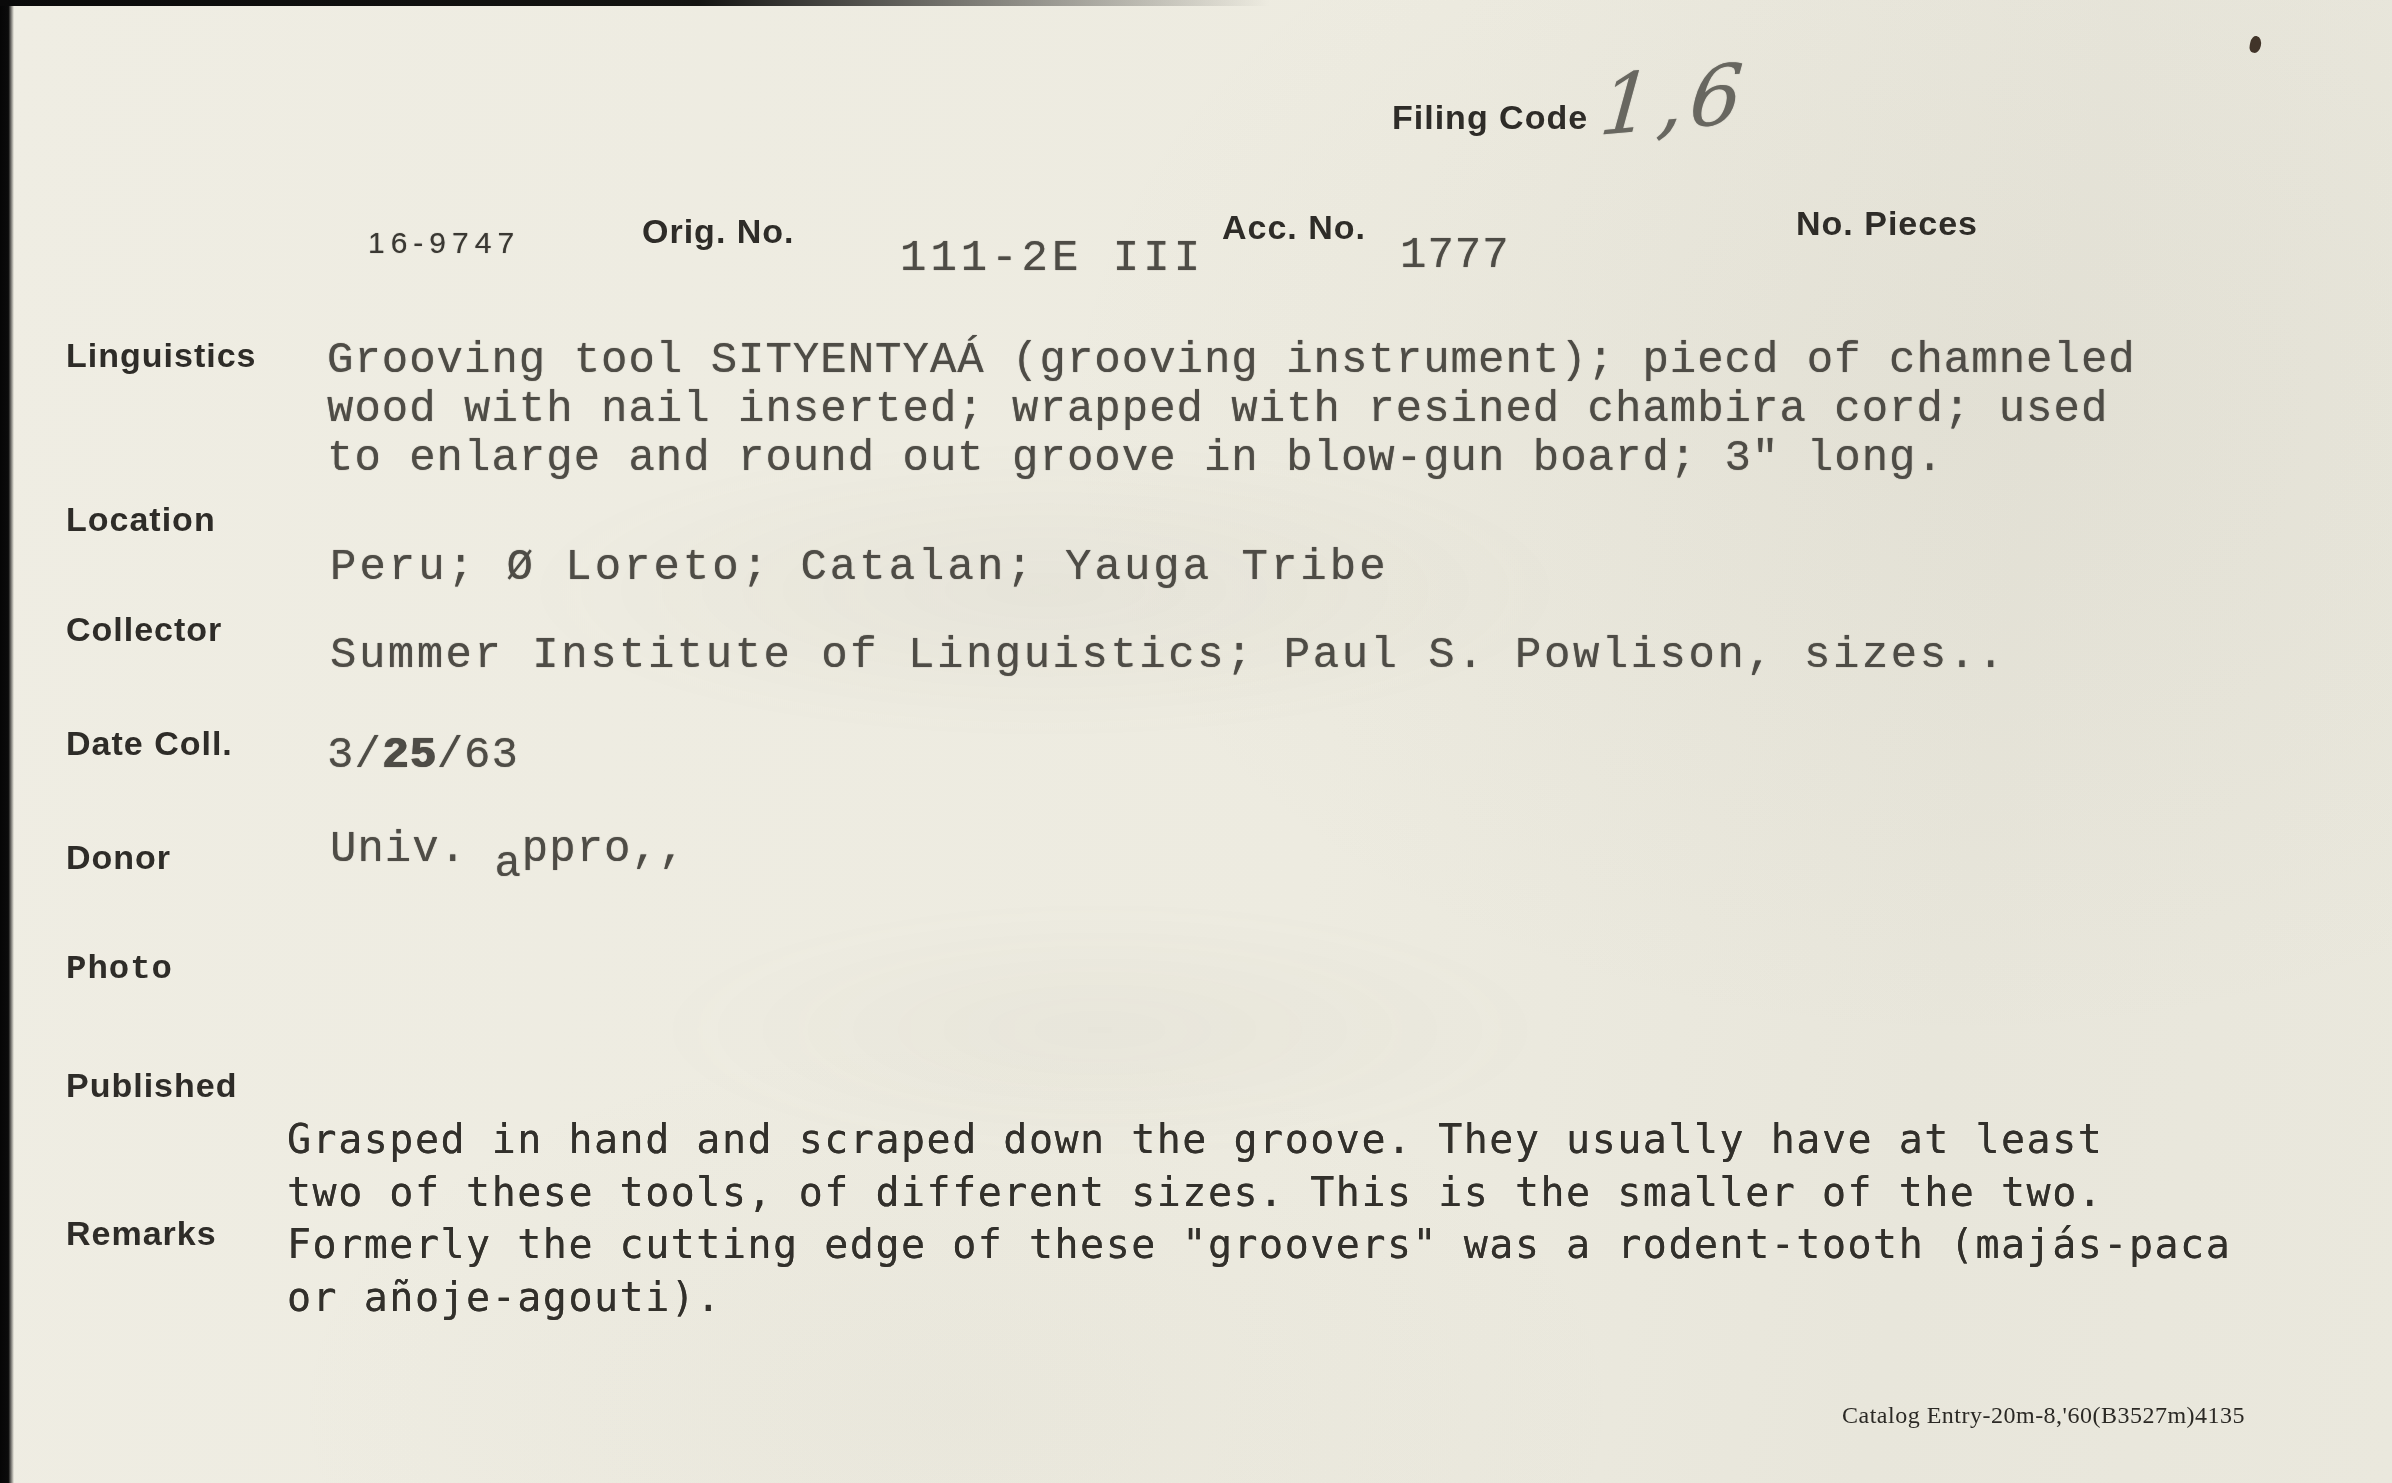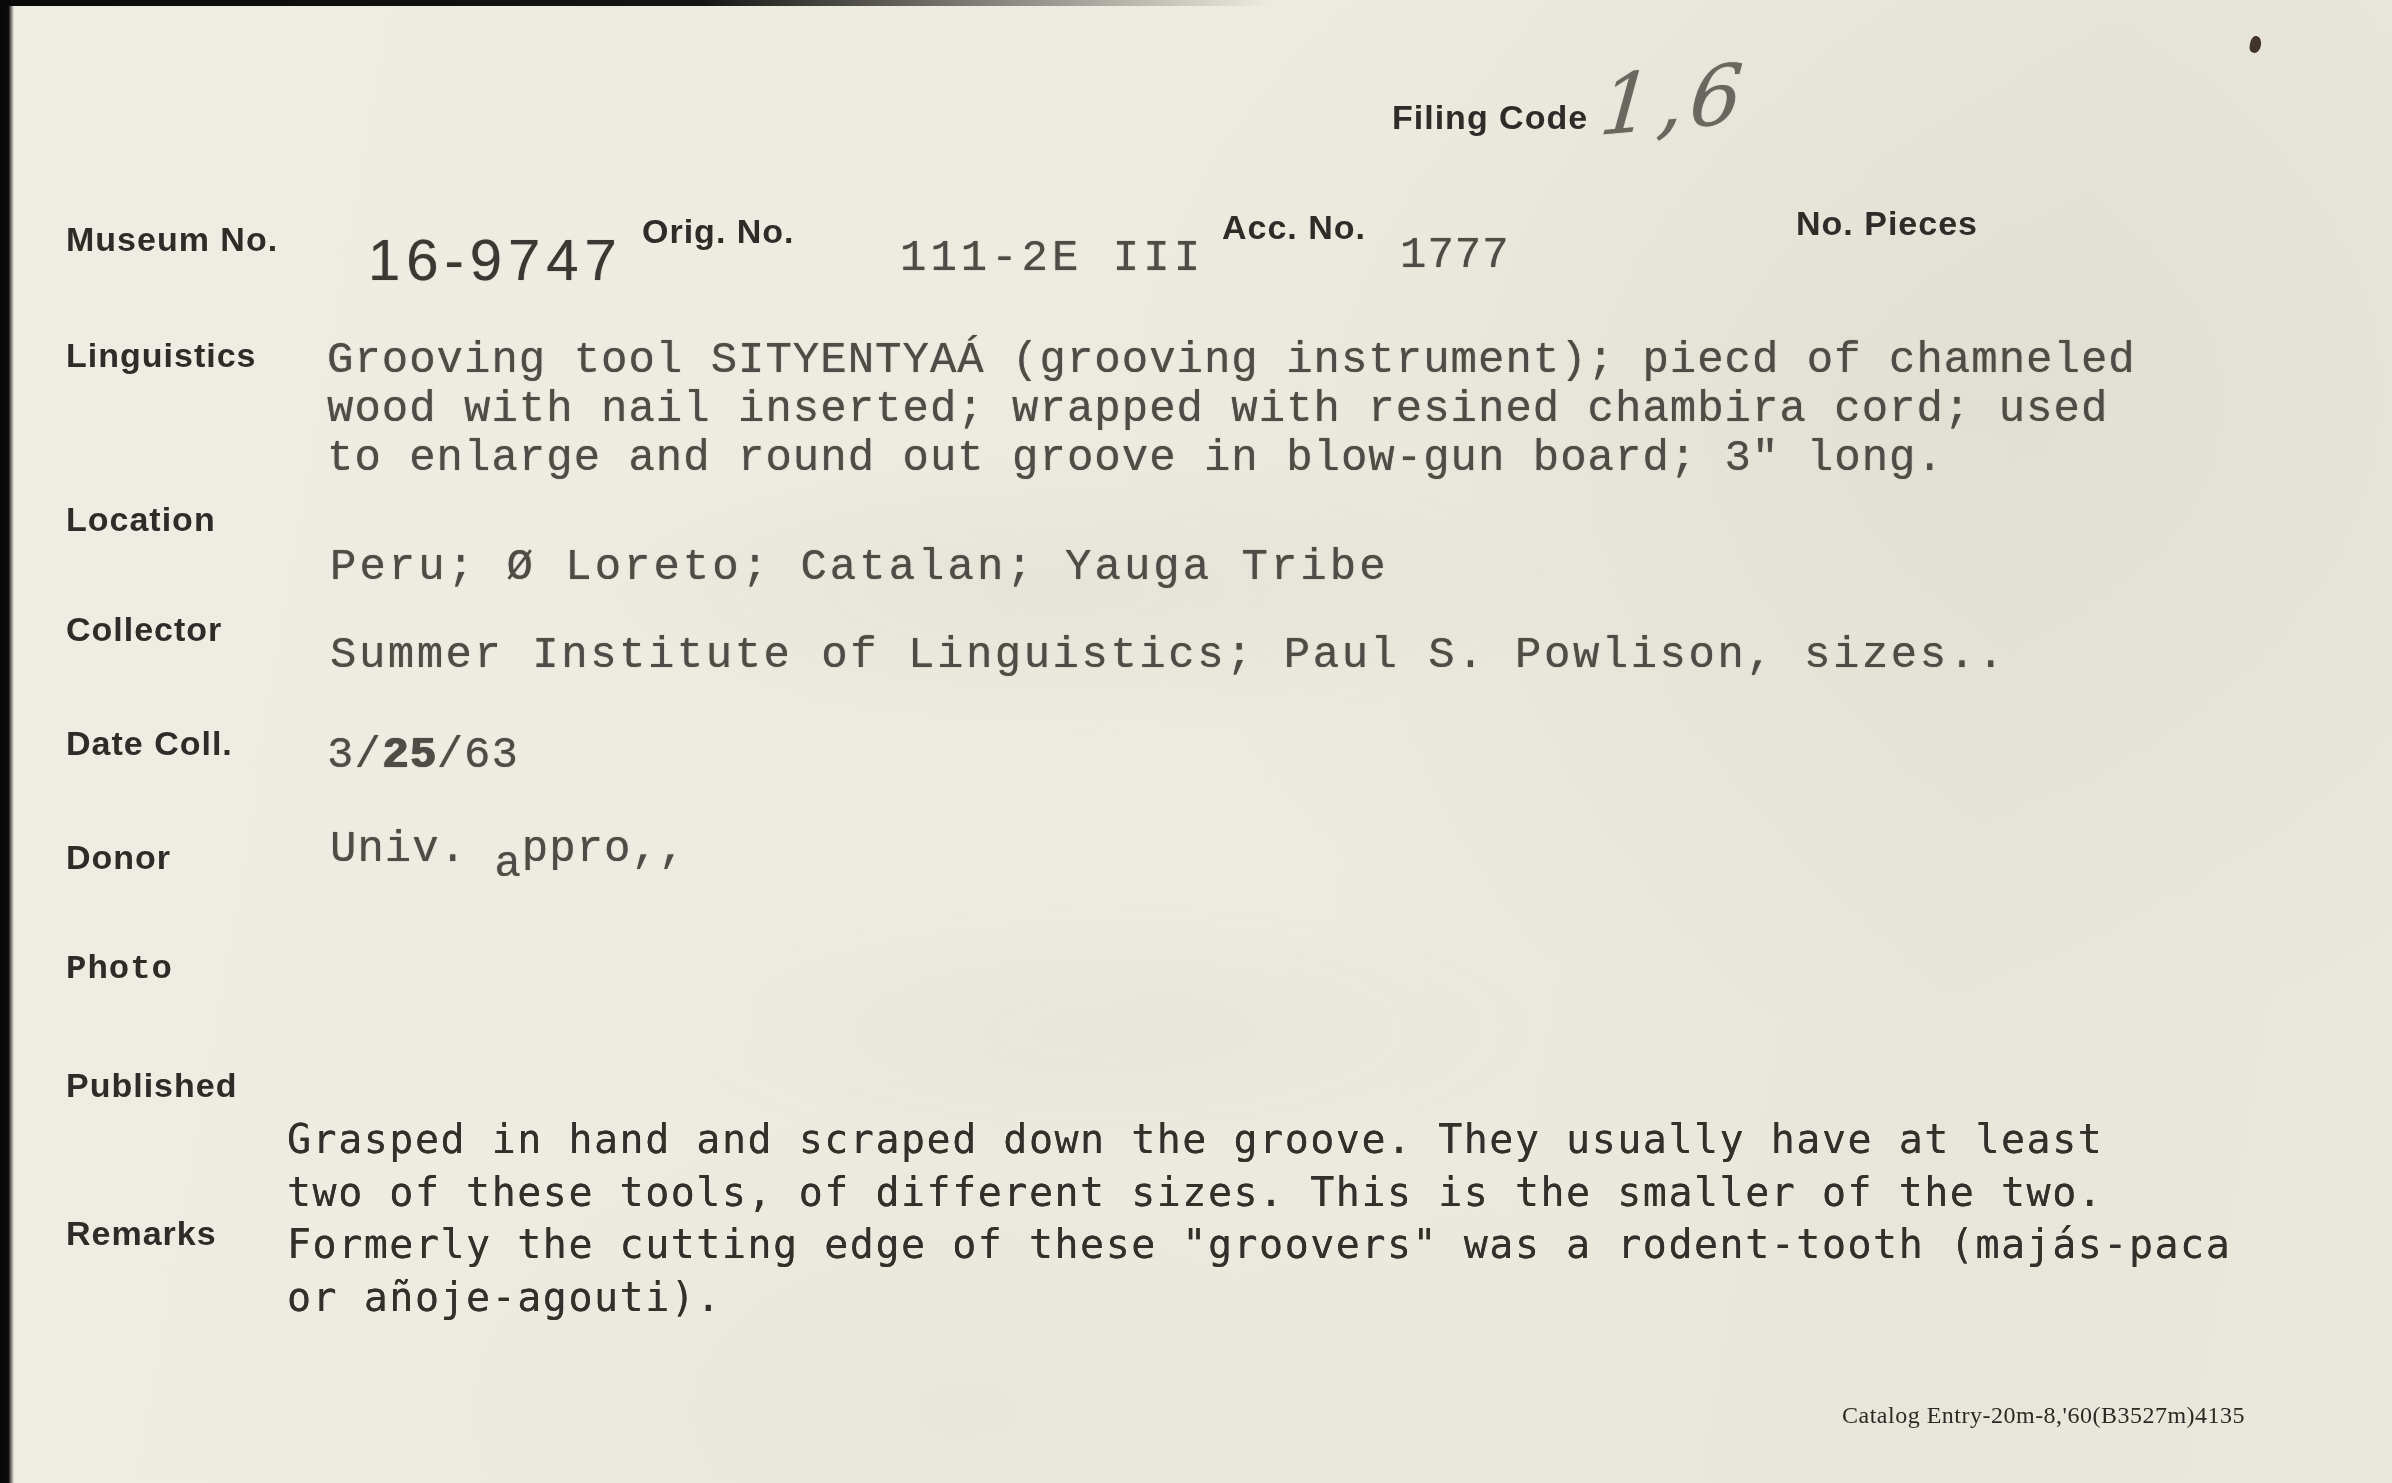--- a/index.html
+++ b/index.html
@@ -45,21 +45,21 @@
   
   .typed2{
     font-family:"DejaVu Sans Mono", monospace;
     font-size:40px;color:#32302b;
     letter-spacing:1.5px;
     text-shadow:0 0 0.6px rgba(40,38,34,0.85);
   }
 
   .typed-sans{
     font-family:"Liberation Sans", sans-serif;
-    font-weight:500;font-size:58px;color:#3a3833;
+    font-weight:500;font-size:30px;color:#3a3833;
     letter-spacing:6px;text-shadow:0 0 1px rgba(60,58,50,0.6);
   }
 
   .handwrite{
     font-family:"DejaVu Serif", serif;font-style:italic;
     font-size:82px;color:#686760;
     transform:rotate(-5deg) skewX(-10deg);
     text-shadow:0 0 1px rgba(100,98,92,0.5);
     letter-spacing:6px;
   }
@@ -107,21 +107,20 @@
 
   <div class="abs edge-left"></div>
   <div class="abs edge-top"></div>
   <div class="abs speck"></div>
   <div class="abs ghost-a"></div>
   <div class="abs ghost-b"></div>
 
   <div class="abs label pos-filing-label">Filing Code</div>
   <div class="abs handwrite pos-filing-value">1,6</div>
 
-  <div class="abs label pos-museum-label">Museum No.</div>
   <div class="abs typed-sans pos-museum-value">16-9747</div>
 
   <div class="abs label pos-orig-label">Orig. No.</div>
   <div class="abs typed pos-orig-value">111-2E III</div>
 
   <div class="abs label pos-acc-label">Acc. No.</div>
   <div class="abs typed pos-acc-value">1777</div>
 
   <div class="abs label pos-pieces-label">No. Pieces</div>
 

